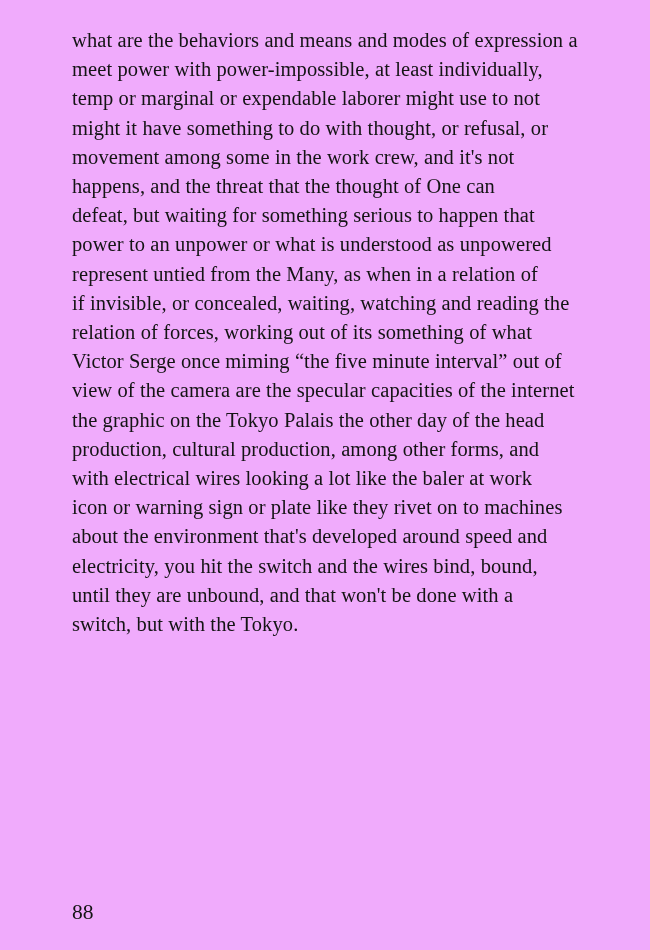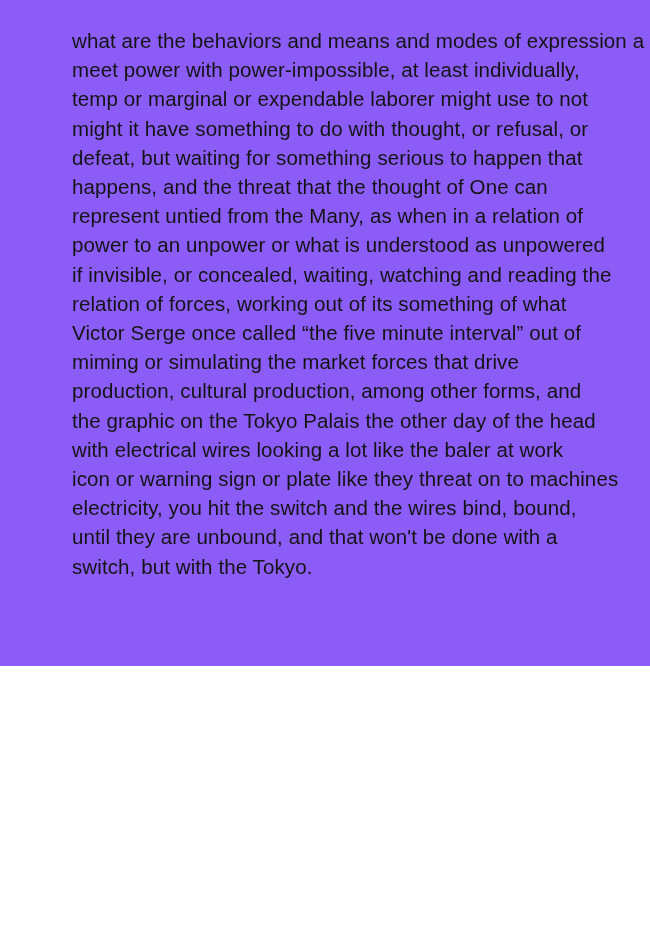--- a/index.html
+++ b/index.html
@@ -3,23 +3,23 @@
 <meta charset="utf-8">
 <style>
   html, body {
     margin: 0;
     padding: 0;
     background: #ffffff;
   }
   .page {
     position: relative;
     width: 650px;
-    height: 666px;
-    background: #8b5cf6;
-    font-family: Liberation Sans, sans-serif;
+    height: 950px;
+    background: #f0abfc;
+    font-family: Liberation Serif, serif;
     color: #141414;
     overflow: hidden;
   }
   .text-block {
     position: absolute;
     left: 72px;
     top: 26px;
     width: 505px;
     font-size: 20.5px;
     line-height: 29.2px;
@@ -39,30 +39,32 @@
 </style>
 </head>
 <body>
 
 <div class="page">
   <div class="text-block">
       <div class="line">what are the behaviors and means and modes of expression a</div>
       <div class="line">meet power with power-impossible, at least individually,</div>
       <div class="line">temp or marginal or expendable laborer might use to not</div>
       <div class="line">might it have something to do with thought, or refusal, or</div>
+      <div class="line">movement among some in the work crew, and it's not</div>
+      <div class="line">happens, and the threat that the thought of One can</div>
       <div class="line">defeat, but waiting for something serious to happen that</div>
-      <div class="line">happens, and the threat that the thought of One can</div>
+      <div class="line">power to an unpower or what is understood as unpowered</div>
       <div class="line">represent untied from the Many, as when in a relation of</div>
-      <div class="line">power to an unpower or what is understood as unpowered</div>
       <div class="line">if invisible, or concealed, waiting, watching and reading the</div>
       <div class="line">relation of forces, working out of its something of what</div>
-      <div class="line">Victor Serge once called “the five minute interval” out of</div>
-      <div class="line">miming or simulating the market forces that drive</div>
+      <div class="line">Victor Serge once miming “the five minute interval” out of</div>
+      <div class="line">view of the camera are the specular capacities of the internet</div>
+      <div class="line">the graphic on the Tokyo Palais the other day of the head</div>
       <div class="line">production, cultural production, among other forms, and</div>
-      <div class="line">the graphic on the Tokyo Palais the other day of the head</div>
       <div class="line">with electrical wires looking a lot like the baler at work</div>
-      <div class="line">icon or warning sign or plate like they threat on to machines</div>
+      <div class="line">icon or warning sign or plate like they rivet on to machines</div>
+      <div class="line">about the environment that's developed around speed and</div>
       <div class="line">electricity, you hit the switch and the wires bind, bound,</div>
       <div class="line">until they are unbound, and that won't be done with a</div>
       <div class="line">switch, but with the Tokyo.</div>
     </div>
   <div class="page-footer">88</div>
 </div>
 
 </body></html>

